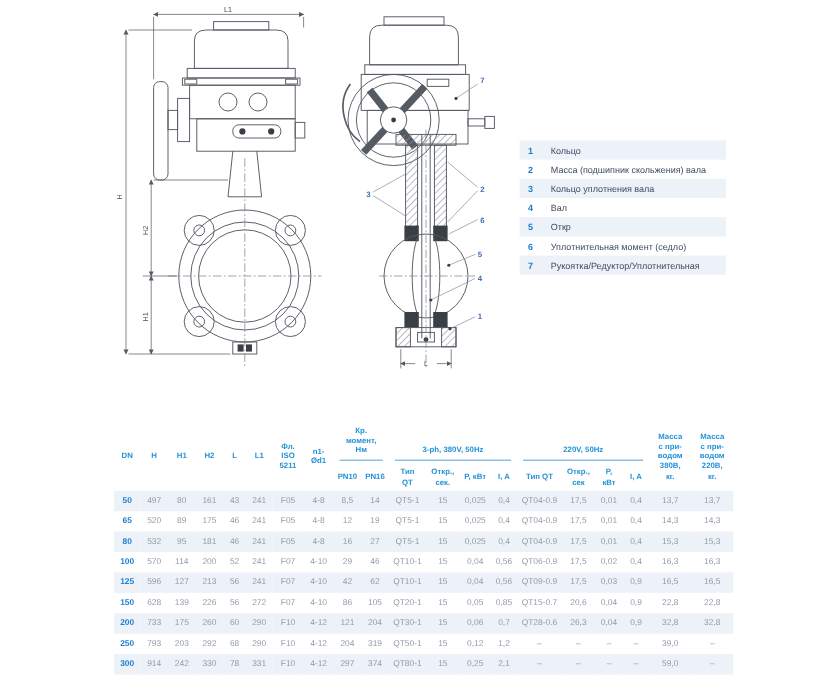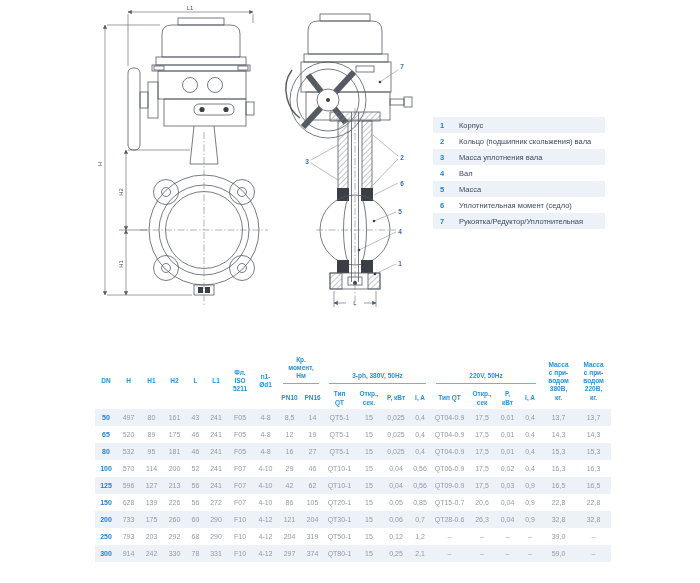--- a/index.html
+++ b/index.html
@@ -186,37 +186,37 @@
       <text x="122" y="212">5</text>
       <text x="122" y="232">4</text>
       <text x="122" y="264">1</text>
     </g>
   </svg>
 
   <div class="legend">
     <div>
         <div class="legend-row">
           <span class="legend-num">1</span>
-          <span class="legend-label">Корпус</span>
+          <span class="legend-label">Кольцо</span>
         </div>
         <div class="legend-row">
           <span class="legend-num">2</span>
-          <span class="legend-label">Кольцо (подшипник скольжения) вала</span>
+          <span class="legend-label">Масса (подшипник скольжения) вала</span>
         </div>
         <div class="legend-row">
           <span class="legend-num">3</span>
-          <span class="legend-label">Масса уплотнения вала</span>
+          <span class="legend-label">Кольцо уплотнения вала</span>
         </div>
         <div class="legend-row">
           <span class="legend-num">4</span>
           <span class="legend-label">Вал</span>
         </div>
         <div class="legend-row">
           <span class="legend-num">5</span>
-          <span class="legend-label">Масса</span>
+          <span class="legend-label">Откр</span>
         </div>
         <div class="legend-row">
           <span class="legend-num">6</span>
           <span class="legend-label">Уплотнительная момент (седло)</span>
         </div>
         <div class="legend-row">
           <span class="legend-num">7</span>
           <span class="legend-label">Рукоятка/Редуктор/Уплотнительная</span>
         </div>
       </div>

